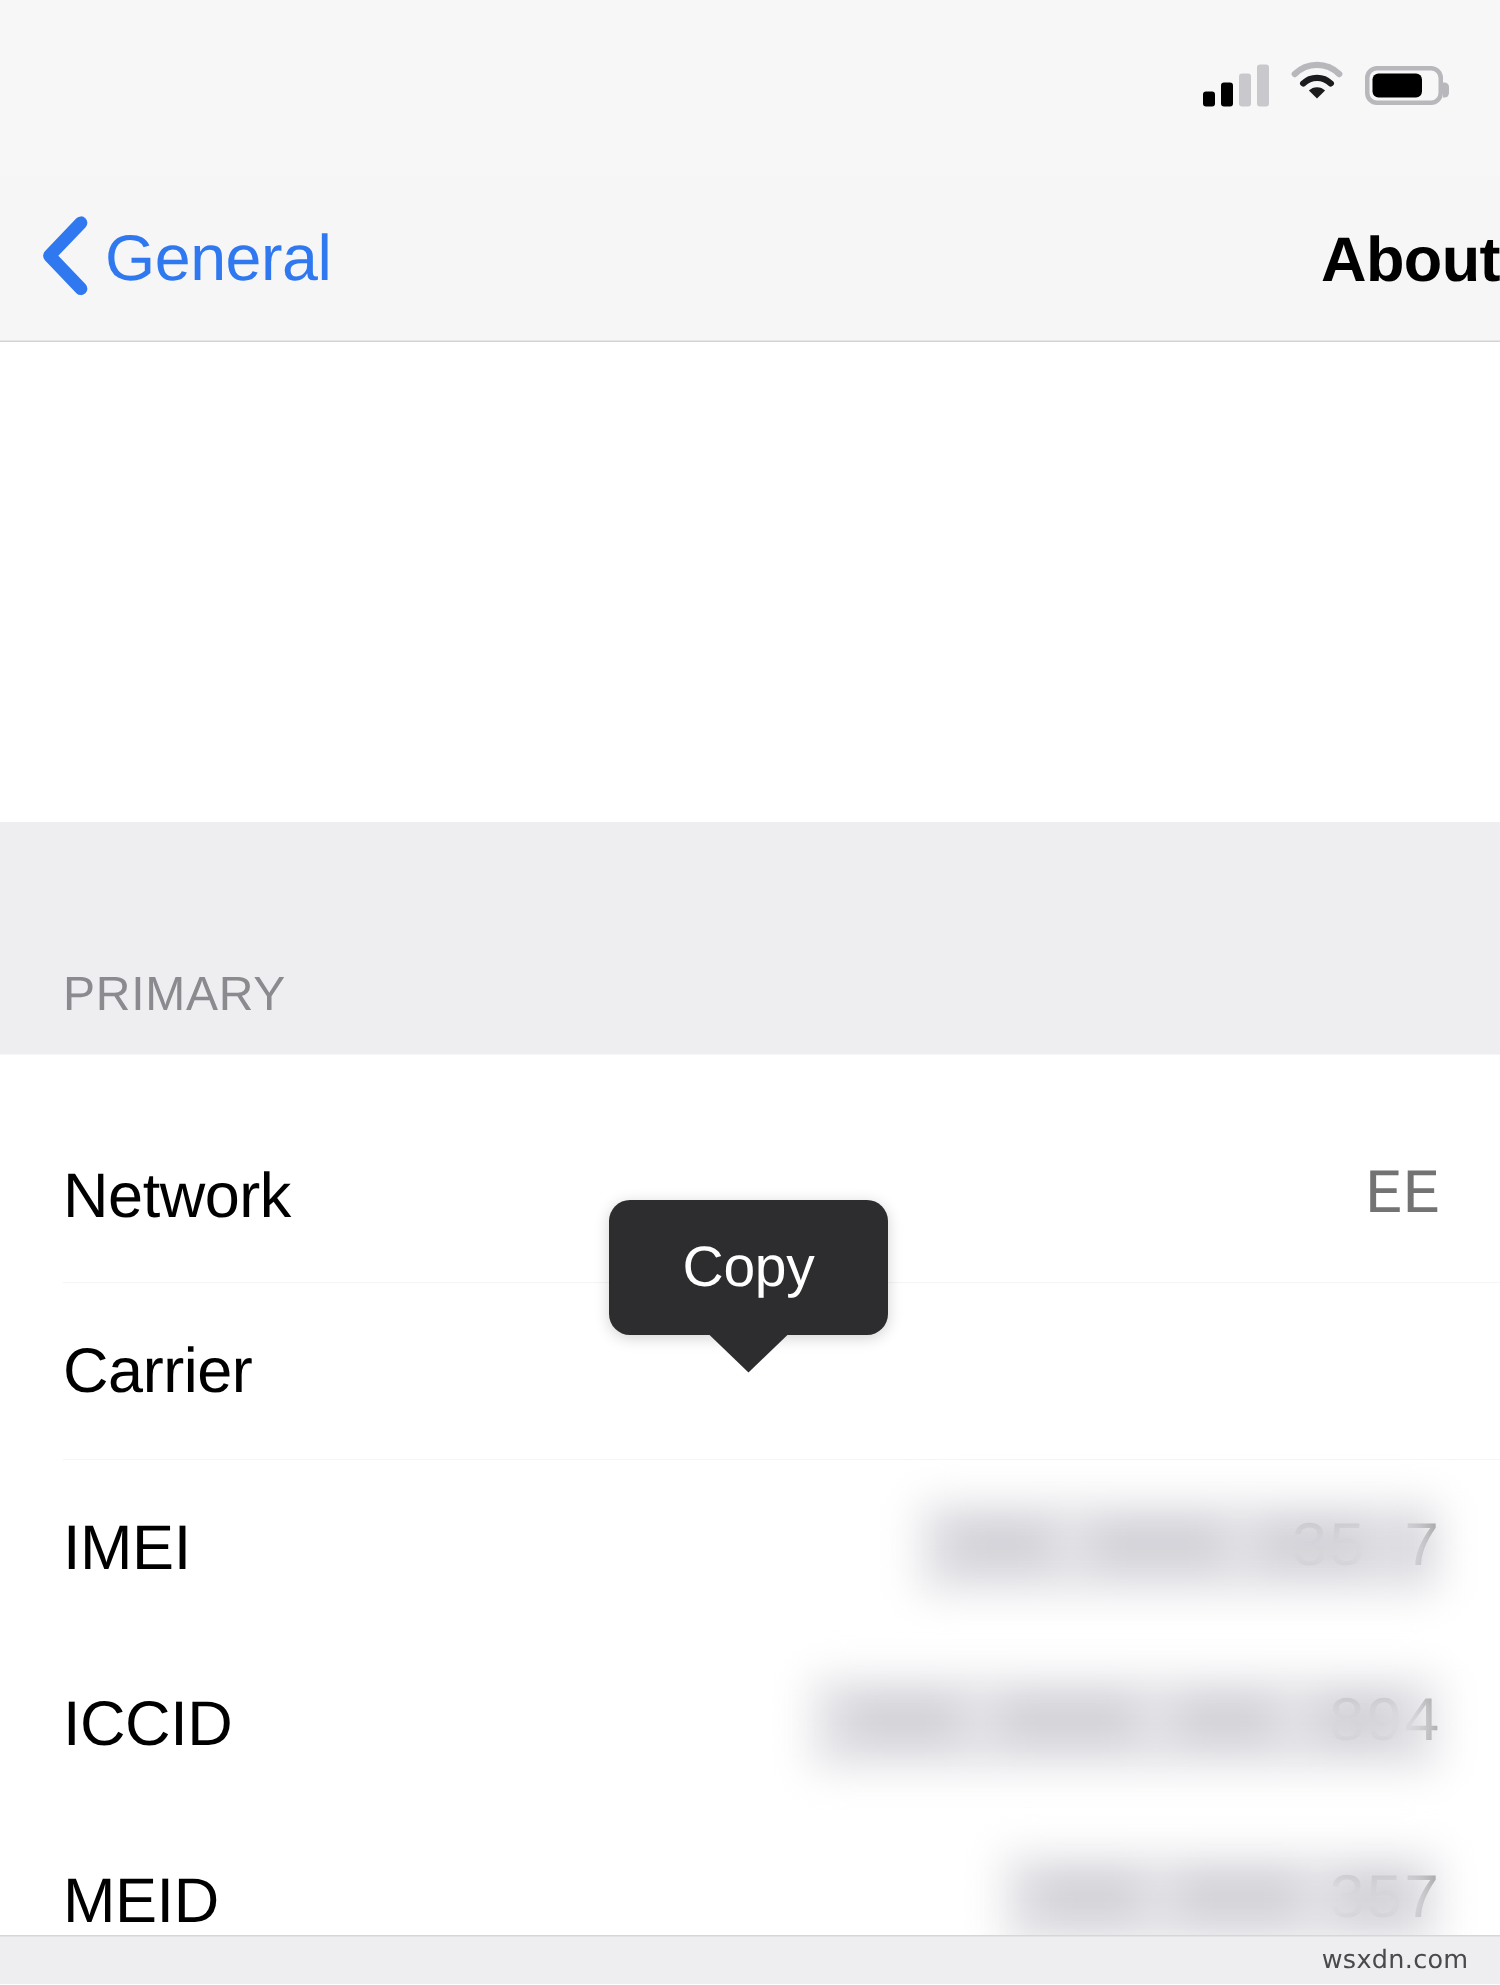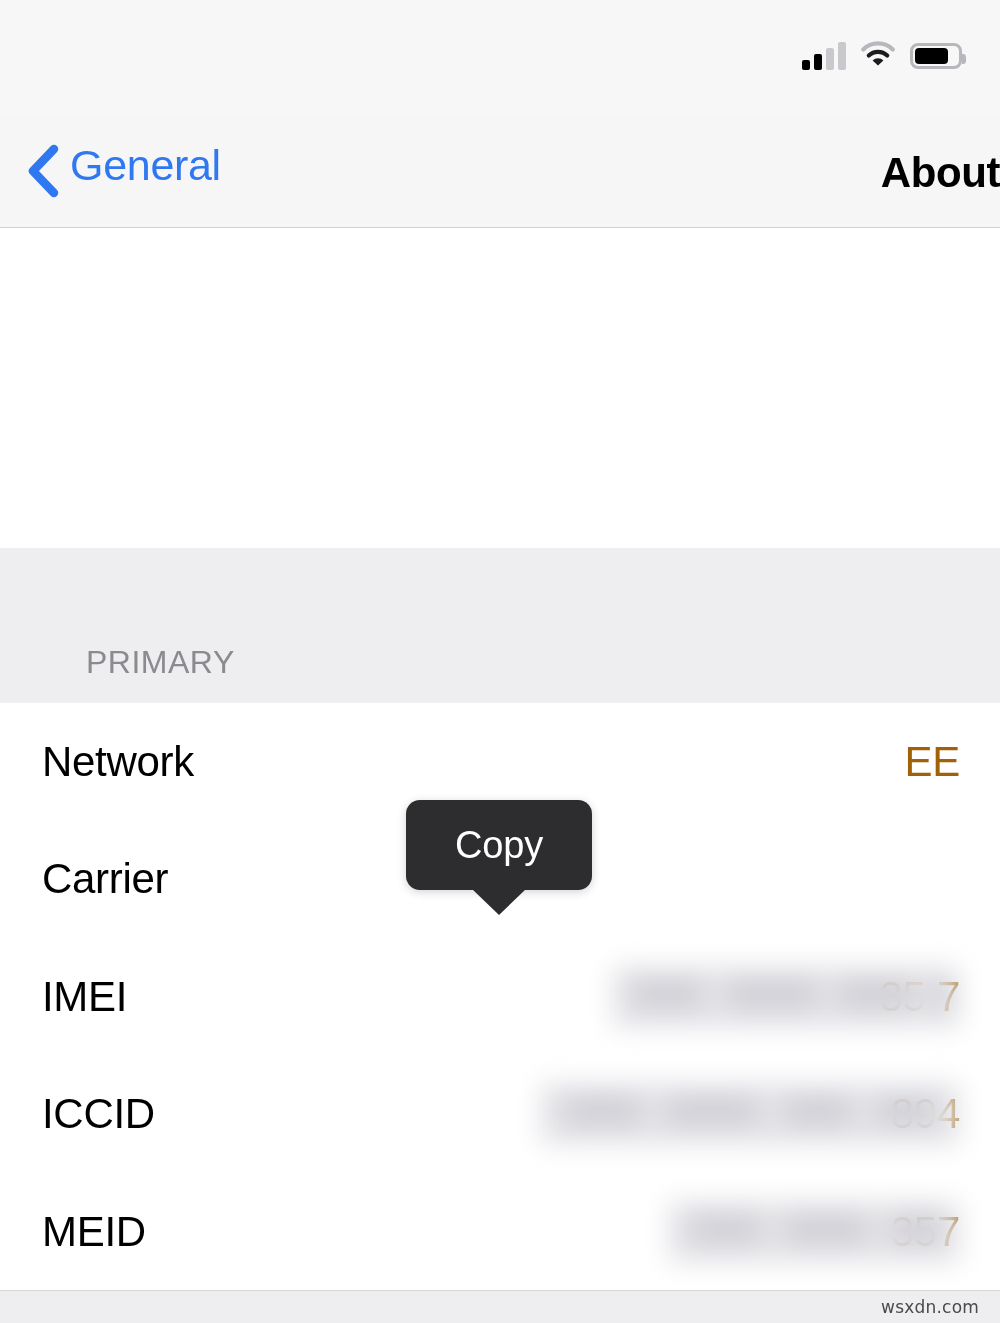--- a/index.html
+++ b/index.html
@@ -98,20 +98,21 @@
     background: #f6f6f7;
     border-bottom: 1px solid #d3d3d6;
     box-sizing: border-box;
     z-index: 4;
   }
   .back-btn {
     position: absolute;
     left: 26px; top: 50%;
     transform: translateY(-50%);
     display: flex;
+    align-items: center;
     gap: 10px;
     cursor: pointer;
   }
   .back-chev { display: block; }
   .back-label {
     font-size: 43px;
     color: #2f78f0;
     line-height: 1;
     letter-spacing: -0.3px;
   }
@@ -149,24 +150,25 @@
     background: #ffffff;
   }
   .row .label {
     font-size: 42px;
     color: #000;
     letter-spacing: -0.3px;
     white-space: nowrap;
   }
   .row .value {
     font-size: 42px;
-    color: #a16207;
+    color: #737373;
     letter-spacing: -0.3px;
     white-space: nowrap;
     text-align: right;
+    font-family: Liberation Mono, monospace;
   }
 
   .sep {
     position: absolute;
     left: 42px; right: 0;
     height: 1px;
     background: #d6d6d9;
   }
 
   .chev-right { display: block; }
@@ -199,21 +201,20 @@
     box-sizing: border-box;
     background: #eeeef1;
     display: flex;
     align-items: flex-end;
     padding: 0 0 22px 42px;
   }
   .section-head .title {
     font-size: 32px;
     color: #8a8a8f;
     letter-spacing: 0.5px;
-    margin-left: 44px;
   }
 
   
   .smudge {
     position: absolute;
     background: #e4e4e8;
     filter: blur(13px);
     border-radius: 6px;
     pointer-events: none;
   }
@@ -320,21 +321,21 @@
       <div class="row-stack" style="height:168px; padding-top:34px;">
       </div>
     </div>
 
     <div class="section-head" style="height:155px;">
       <span class="title">PRIMARY</span>
     </div>
 
     <div class="group" style="position:relative;">
 
-      <div class="row" style="height:117px;">
+      <div class="row" style="height:117px;margin-top:35px;">
         <span class="label">Network</span>
         <span class="value">EE</span>
       </div>
       <div class="sep" style="top:117px;"></div>
 
       <div class="row" style="height:118px;">
         <span class="label">Carrier</span>
       </div>
       <div class="sep" style="top:235px;"></div>
 

